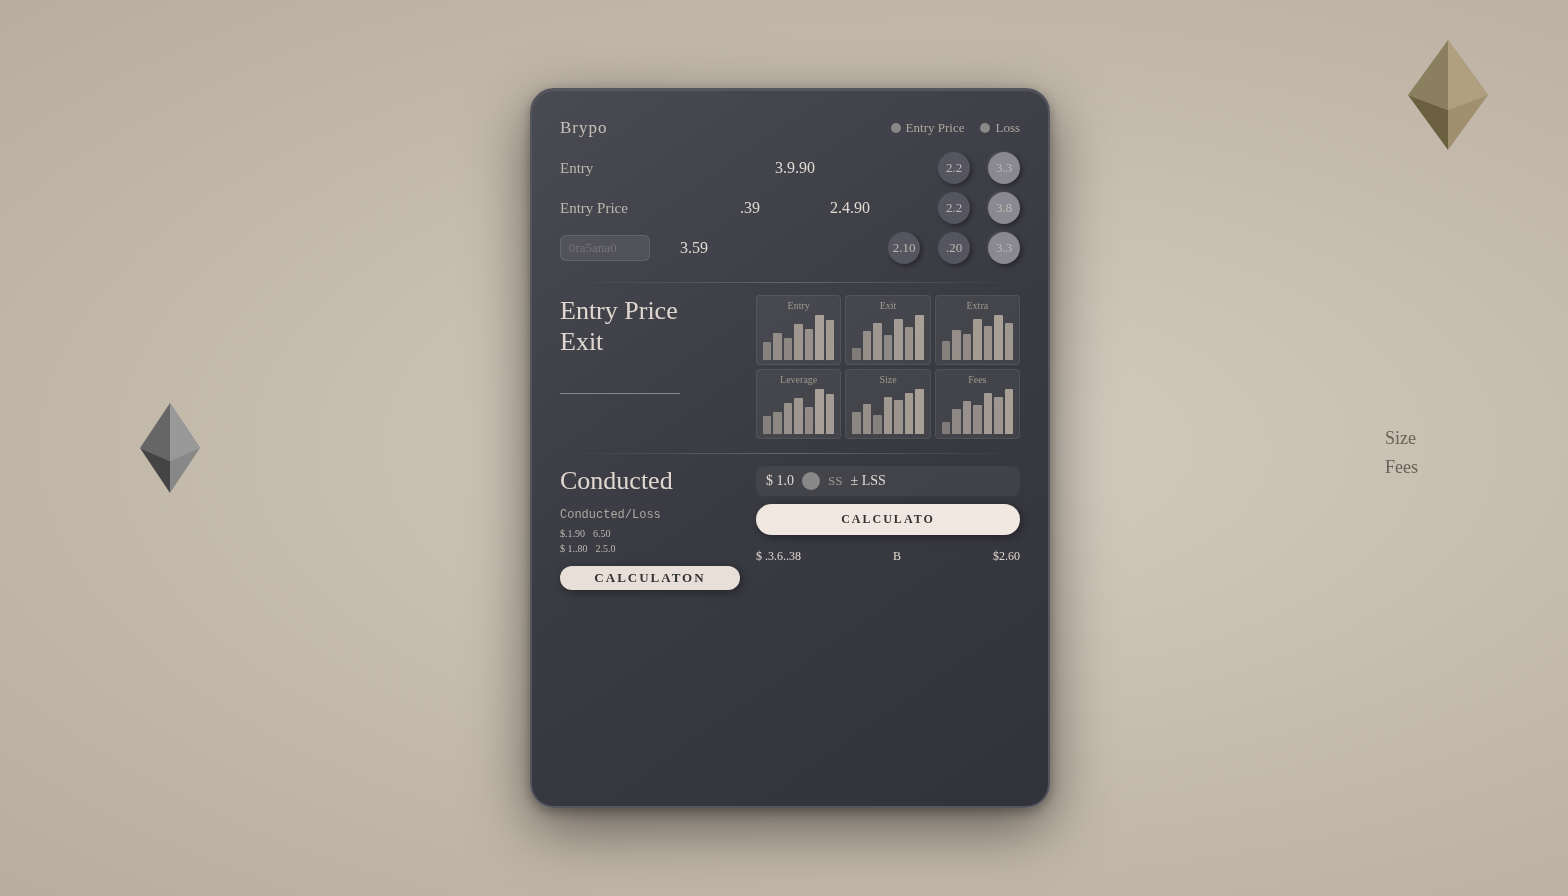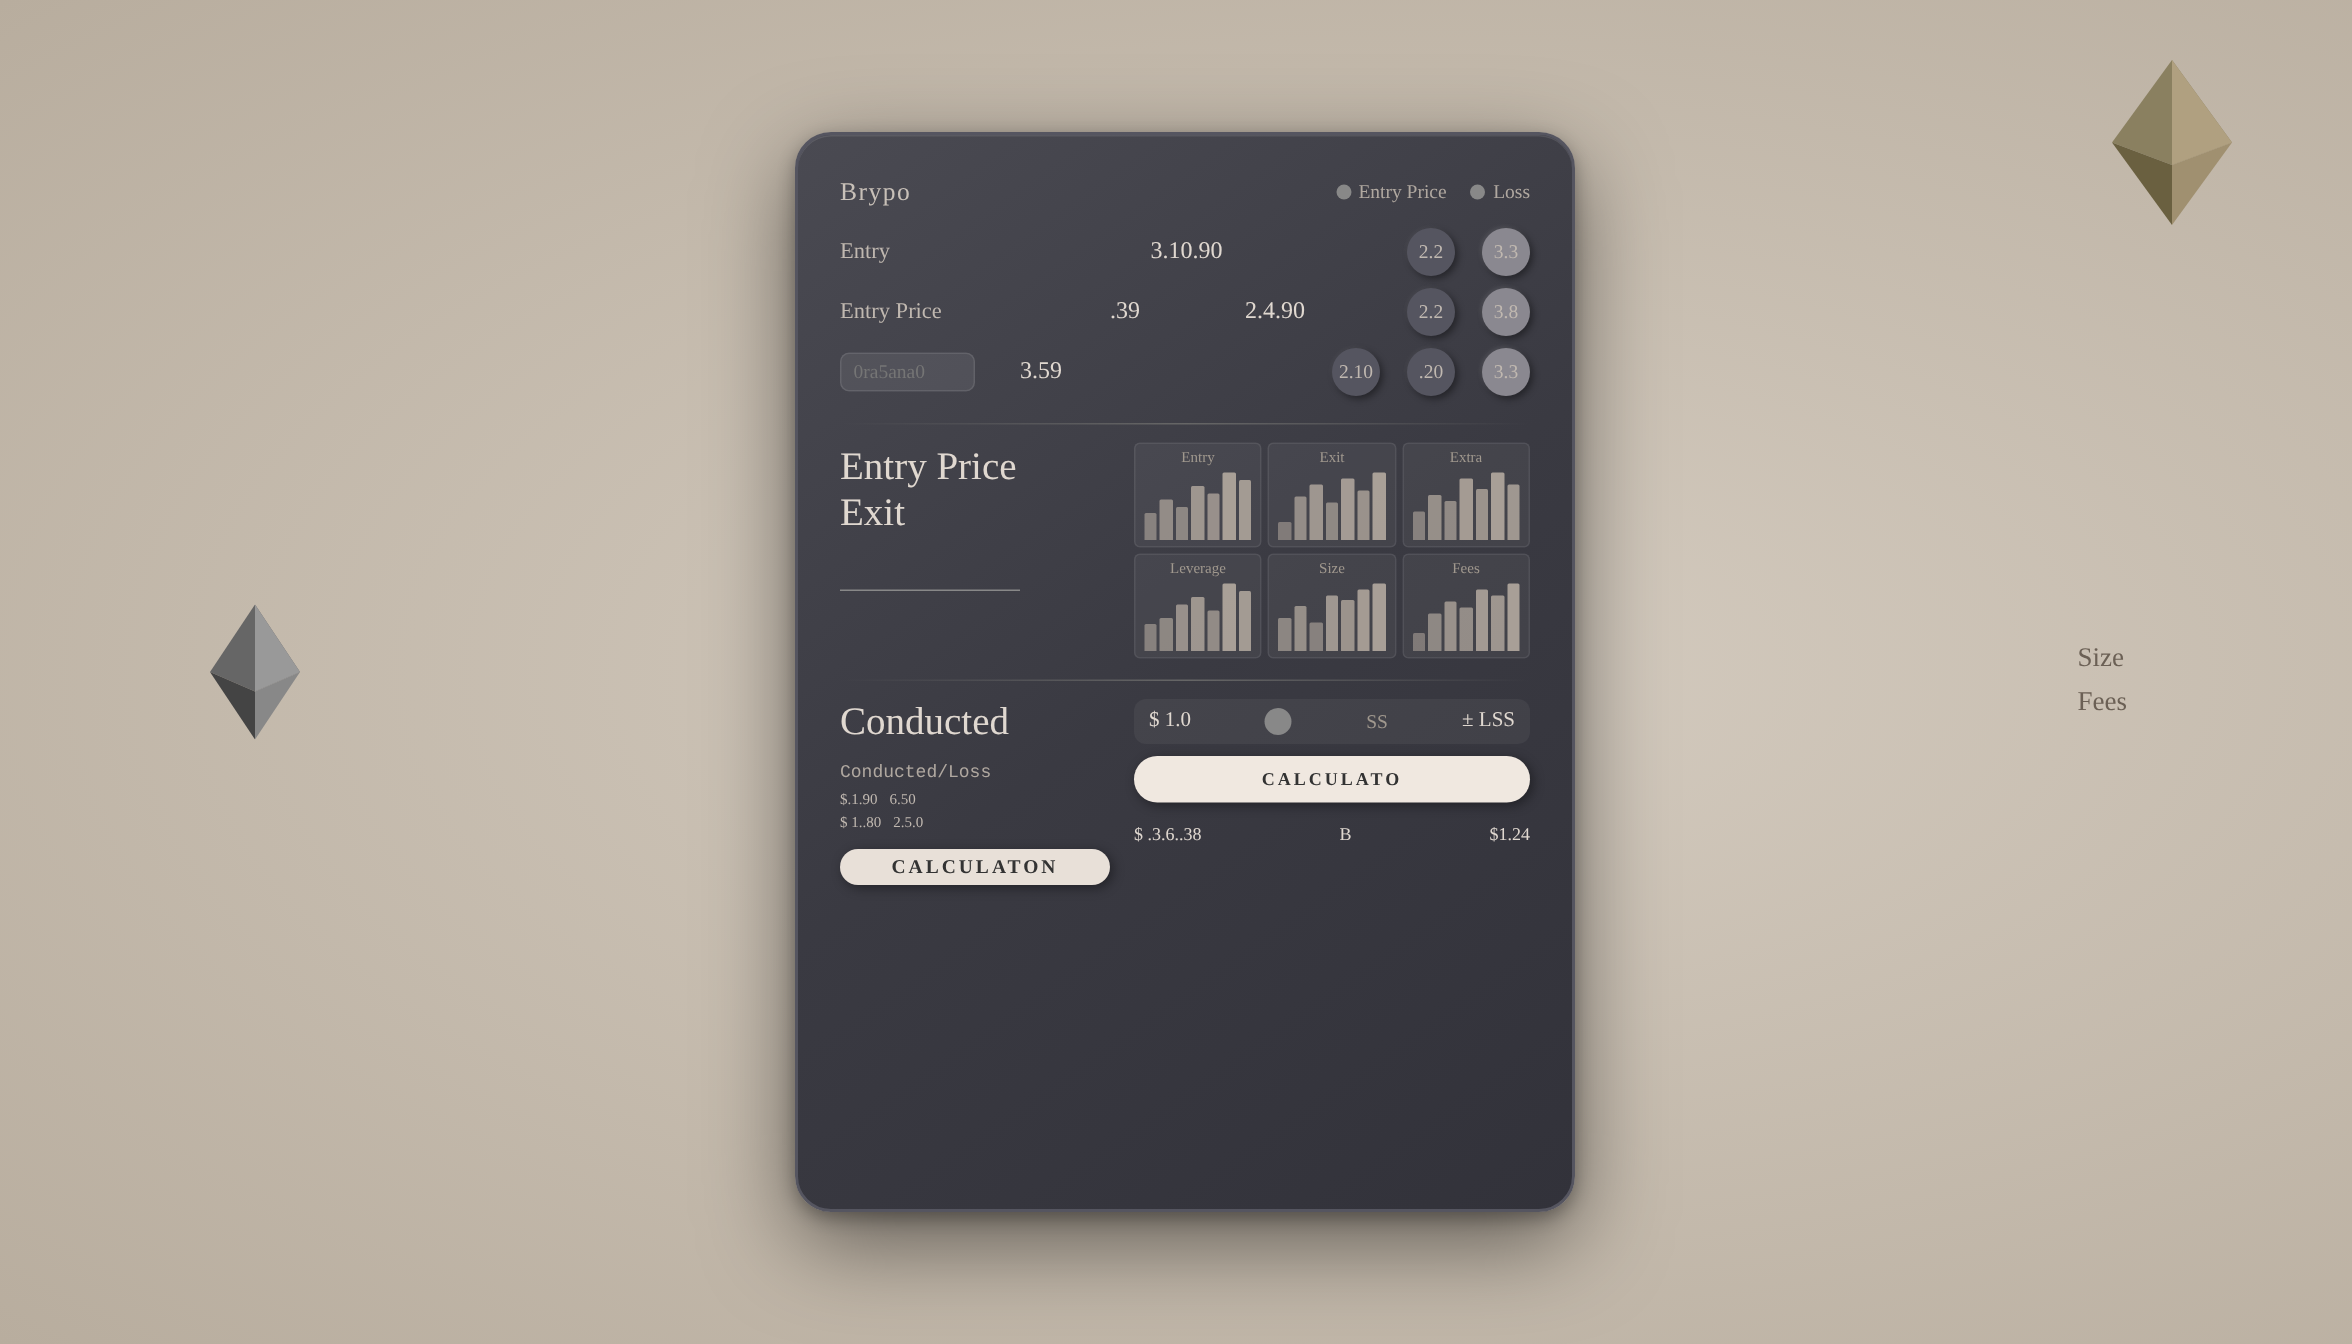--- a/index.html
+++ b/index.html
@@ -335,21 +335,20 @@
       gap: 8px;
     }
 
     .calc-result-row {
       display: flex;
       align-items: center;
       gap: 8px;
       background: rgba(255,255,255,0.05);
       border-radius: 8px;
       padding: 6px 10px;
-      justify-content: space-between;
     }
 
     .calc-result-label {
       color: #a0988e;
       font-size: 13px;
     }
 
     .calc-result-dot {
       width: 18px;
       height: 18px;
@@ -427,21 +426,21 @@
       <span class="header-label">
         <span class="dot light"></span>
         <span>Loss</span>
       </span>
     </div>
   </div>
 
   <div class="input-section">
     <div class="input-row">
       <span class="input-label">Entry</span>
-      <span class="input-value">3.10.90</span>
+      <span class="input-value">3.9.90</span>
       <div class="toggle-group">
         <button class="toggle-btn dark">2.2</button>
         <button class="toggle-btn light">3.3</button>
       </div>
     </div>
 
     <div class="input-row">
       <span class="input-label">Entry Price</span>
       <span class="input-value">.39</span>
       <span class="input-value">2.4.90</span>
@@ -574,18 +573,18 @@
       <div class="calc-result-row">
         <span class="calc-result-value">$ 1.0</span>
         <span class="calc-result-dot"></span>
         <span class="calc-result-label">SS</span>
         <span class="calc-result-value">± LSS</span>
       </div>
       <button class="calc-button-right">CALCULATO</button>
       <div class="final-row">
         <span class="final-value">$ .3.6..38</span>
         <span class="final-value">B</span>
-        <span class="final-value">$1.24</span>
+        <span class="final-value">$2.60</span>
       </div>
     </div>
   </div>
 
 </div>
 
 </body></html>

